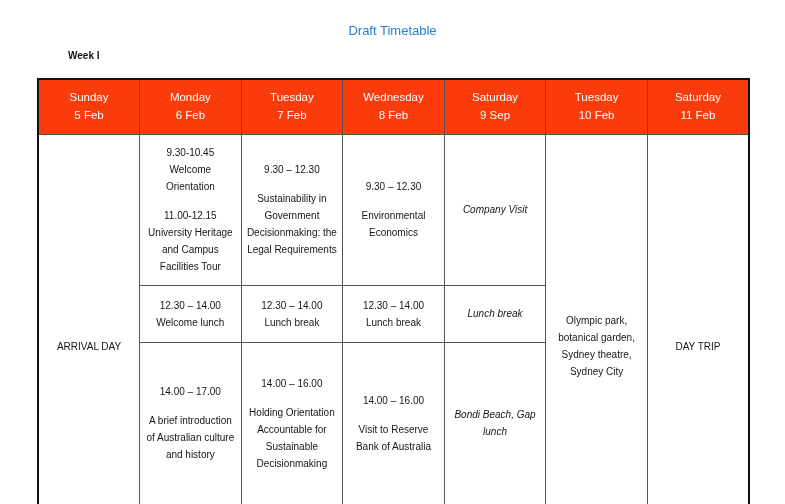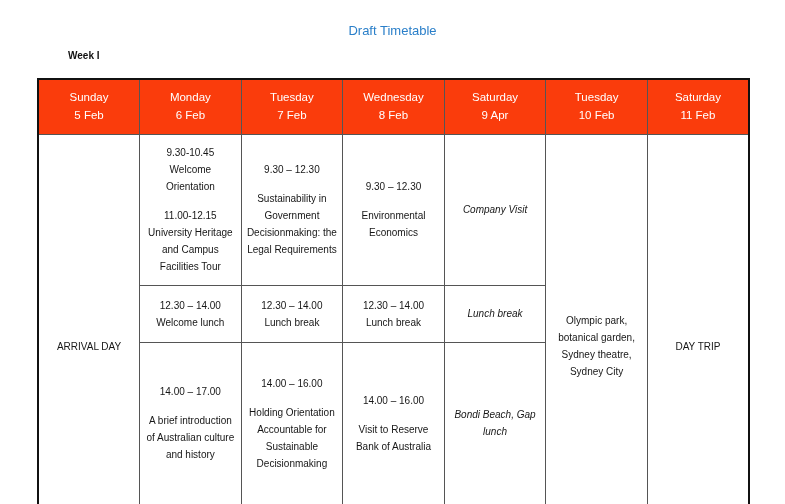--- a/index.html
+++ b/index.html
@@ -130,21 +130,21 @@
         <th>
           <span class="dayname">Tuesday</span>
           <span class="daydate">7 Feb</span>
         </th>
         <th>
           <span class="dayname">Wednesday</span>
           <span class="daydate">8 Feb</span>
         </th>
         <th>
           <span class="dayname">Saturday</span>
-          <span class="daydate">9 Apr</span>
+          <span class="daydate">9 Sep</span>
         </th>
         <th>
           <span class="dayname">Tuesday</span>
           <span class="daydate">10 Feb</span>
         </th>
         <th>
           <span class="dayname">Saturday</span>
           <span class="daydate">11 Feb</span>
         </th>
       </tr>

